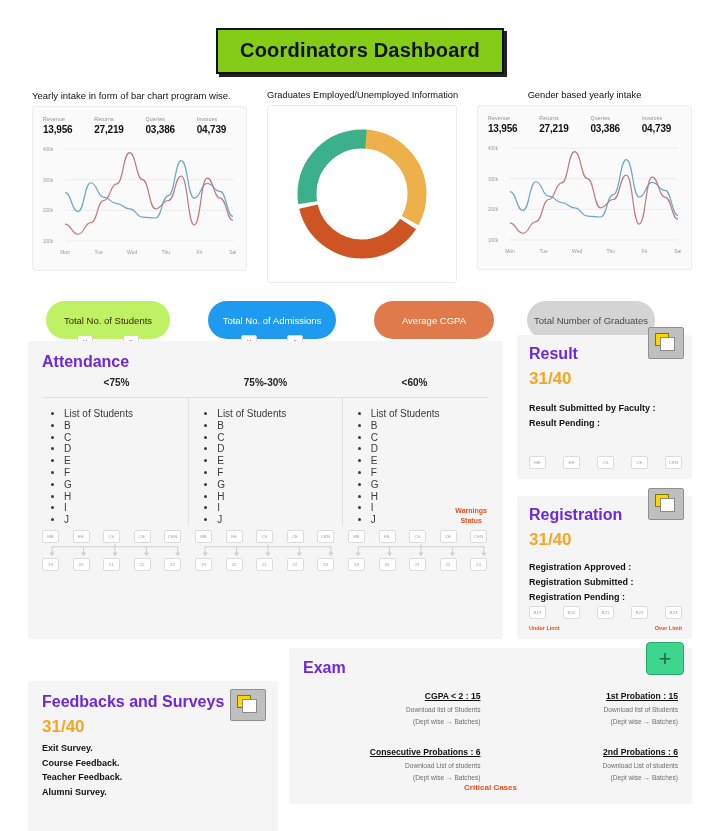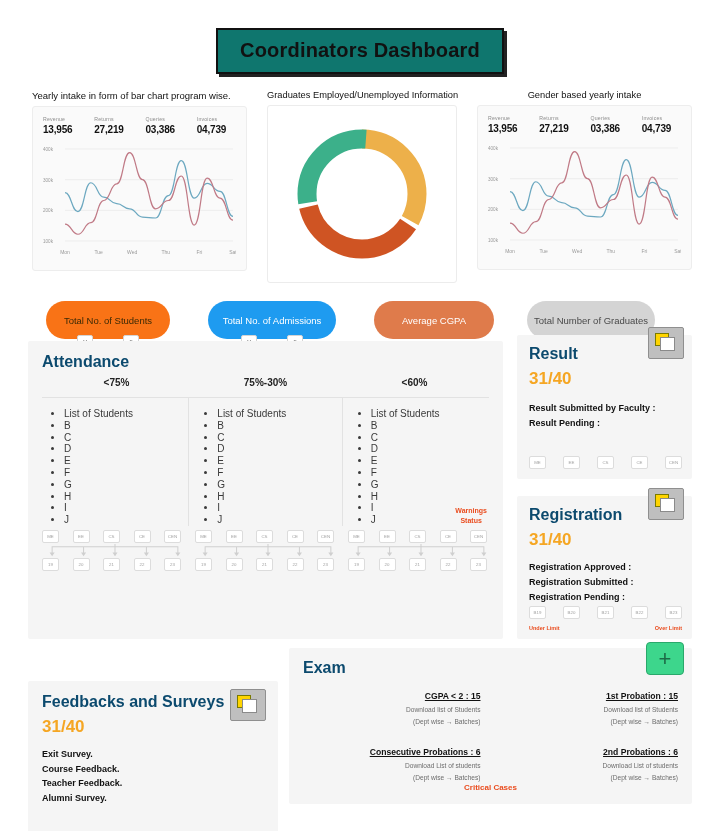--- a/index.html
+++ b/index.html
@@ -8,21 +8,21 @@
     background: #ffffff;
     font-family: "Liberation Sans", sans-serif;
     color: #1a1a1a;
     overflow: hidden;
   }
   .page { position: relative; width: 720px; height: 831px; }
 
   
   .title-wrap { display: flex; justify-content: center; padding-top: 28px; }
   .title-box {
-    background: #0f766e;
+    background: #84cc16;
     border: 2px solid #111;
     box-shadow: 3px 3px 0 #222;
     padding: 9px 22px 10px;
     font-size: 20px; font-weight: bold; letter-spacing: .2px;
     color: #111;
   }
 
   
   .chart-row {
     display: flex; justify-content: space-between;
@@ -61,21 +61,21 @@
   .pill.gray { color: #555; }
   .mf-row { display: flex; justify-content: center; gap: 30px; margin-top: -4px; }
   .mf-box {
     width: 16px; height: 14px; background: #fff; border: 1px solid #d4d4d4;
     border-radius: 2px; font-size: 5px; color: #777;
     display: flex; align-items: center; justify-content: center;
   }
 
   
   .panel { background: #f5f5f5; border-radius: 2px; position: absolute; }
-  .panel-title { font-size: 16px; font-weight: bold; color: #0c4a6e; }
+  .panel-title { font-size: 16px; font-weight: bold; color: #6d28d9; }
   .big-num { font-size: 17px; font-weight: bold; color: #F5A623; margin-top: 6px; }
   .panel-line { font-size: 9px; font-weight: bold; color: #111; line-height: 15px; }
 
   
   #attendance { left: 28px; top: 341px; width: 475px; height: 298px; }
   .att-head { padding: 12px 14px 0; }
   .att-cols { display: flex; margin-top: 6px; }
   .att-col-head { flex: 1; text-align: center; font-size: 10px; font-weight: bold; color: #222; }
   .att-divider { height: 1px; background: #e2e2e2; margin-top: 9px; }
   .att-body { display: flex; padding: 0 8px; }
@@ -110,21 +110,21 @@
   .res-chips { display: flex; justify-content: space-between; position: absolute; left: 12px; right: 10px; bottom: 10px; }
 
   
   #registration { left: 517px; top: 496px; width: 175px; height: 143px; padding: 10px 12px; }
   .reg-chips { display: flex; justify-content: space-between; position: absolute; left: 12px; right: 10px; bottom: 20px; }
   .limit-row { position: absolute; left: 12px; right: 10px; bottom: 8px; display: flex; justify-content: space-between; }
   .limit-txt { font-size: 5.5px; font-weight: bold; color: #EA4C1E; }
 
   
   #feedbacks { left: 28px; top: 681px; width: 250px; height: 156px; padding: 12px 14px; }
-  .fb-list { margin-top: 10px; }
+  .fb-list { margin-top: 4px; }
   .fb-item { font-size: 9px; font-weight: bold; color: #111; line-height: 14.5px; }
 
   
   #exam { left: 289px; top: 648px; width: 403px; height: 156px; padding: 11px 14px; }
   .plus-btn {
     position: absolute; right: 8px; top: -6px; width: 38px; height: 33px;
     background: #3DD68C; border: 1px solid #2aa86b; border-radius: 4px;
     display: flex; align-items: center; justify-content: center;
     color: #1d6a47; font-size: 22px; line-height: 1; font-weight: 300;
   }
@@ -243,21 +243,21 @@
               <text x="190" y="109" font-size="5" fill="#9a9a9a" text-anchor="middle" font-family="&quot;Liberation Sans&quot;, sans-serif">Sat</text>
               <path d="M22 47.546666666666674 C28.46153846153846 47.546666666666674 28.46153846153846 66.56 34.92307692307692 66.56 C41.38461538461539 66.56 41.38461538461539 37.733333333333334 47.84615384615385 37.733333333333334 C54.30769230769231 37.733333333333334 54.30769230769231 52.14666666666667 60.769230769230774 52.14666666666667 C67.23076923076923 52.14666666666667 67.23076923076923 58.58666666666666 73.6923076923077 58.58666666666666 C80.15384615384616 58.58666666666666 80.15384615384616 63.800000000000004 86.61538461538461 63.800000000000004 C93.07692307692308 63.800000000000004 93.07692307692308 72.08 99.53846153846155 72.08 C106 72.08 106 73 112.46153846153845 73 C118.92307692307692 73 118.92307692307692 50.61333333333333 125.38461538461539 50.61333333333333 C131.84615384615387 50.61333333333333 131.84615384615387 15.653333333333336 138.30769230769232 15.653333333333336 C144.76923076923077 15.653333333333336 144.76923076923077 53.06666666666666 151.23076923076923 53.06666666666666 C157.69230769230768 53.06666666666666 157.69230769230768 38.346666666666664 164.15384615384616 38.346666666666664 C170.61538461538464 38.346666666666664 170.61538461538464 46.31999999999999 177.0769230769231 46.31999999999999 C183.53846153846155 46.31999999999999 183.53846153846155 71.46666666666667 190 71.46666666666667" fill="none" stroke="#6ca8c0" stroke-width="1.2"></path>
               <path d="M22 79.13333333333333 C28.46153846153846 79.13333333333333 28.46153846153846 89.25333333333333 34.92307692307692 89.25333333333333 C41.38461538461539 89.25333333333333 41.38461538461539 77.60000000000001 47.84615384615385 77.60000000000001 C54.30769230769231 77.60000000000001 54.30769230769231 55.52 60.769230769230774 55.52 C67.23076923076923 55.52 67.23076923076923 38.96 73.6923076923077 38.96 C80.15384615384616 38.96 80.15384615384616 7.680000000000003 86.61538461538461 7.680000000000003 C93.07692307692308 7.680000000000003 93.07692307692308 34.66666666666667 99.53846153846155 34.66666666666667 C106 34.66666666666667 106 63.800000000000004 112.46153846153845 63.800000000000004 C118.92307692307692 63.800000000000004 118.92307692307692 55.52 125.38461538461539 55.52 C131.84615384615387 55.52 131.84615384615387 30.986666666666668 138.30769230769232 30.986666666666668 C144.76923076923077 30.986666666666668 144.76923076923077 80.05333333333333 151.23076923076923 80.05333333333333 C157.69230769230768 80.05333333333333 157.69230769230768 33.13333333333333 164.15384615384616 33.13333333333333 C170.61538461538464 33.13333333333333 170.61538461538464 53.06666666666666 177.0769230769231 53.06666666666666 C183.53846153846155 53.06666666666666 183.53846153846155 75.14666666666666 190 75.14666666666666" fill="none" stroke="#c07a86" stroke-width="1.2"></path>
             </svg></div>
       </div>
     </div>
   </div>
 
   <div class="pill-row">
     <div class="pill-group" style="left:46px;width:124px">
-      <div class="pill" style="background: #f97316; color: rgb(59, 42, 6);">Total No. of Students</div>
+      <div class="pill" style="background: #bef264; color: rgb(59, 42, 6);">Total No. of Students</div>
       <div class="mf-row">
         <div class="mf-box">M</div>
         <div class="mf-box">F</div>
       </div>
     </div>
     <div class="pill-group" style="left:208px;width:128px">
       <div class="pill" style="background: rgb(30, 155, 240); color: rgb(255, 255, 255);">Total No. of Admissions</div>
       <div class="mf-row">
         <div class="mf-box">M</div>
         <div class="mf-box">F</div>

